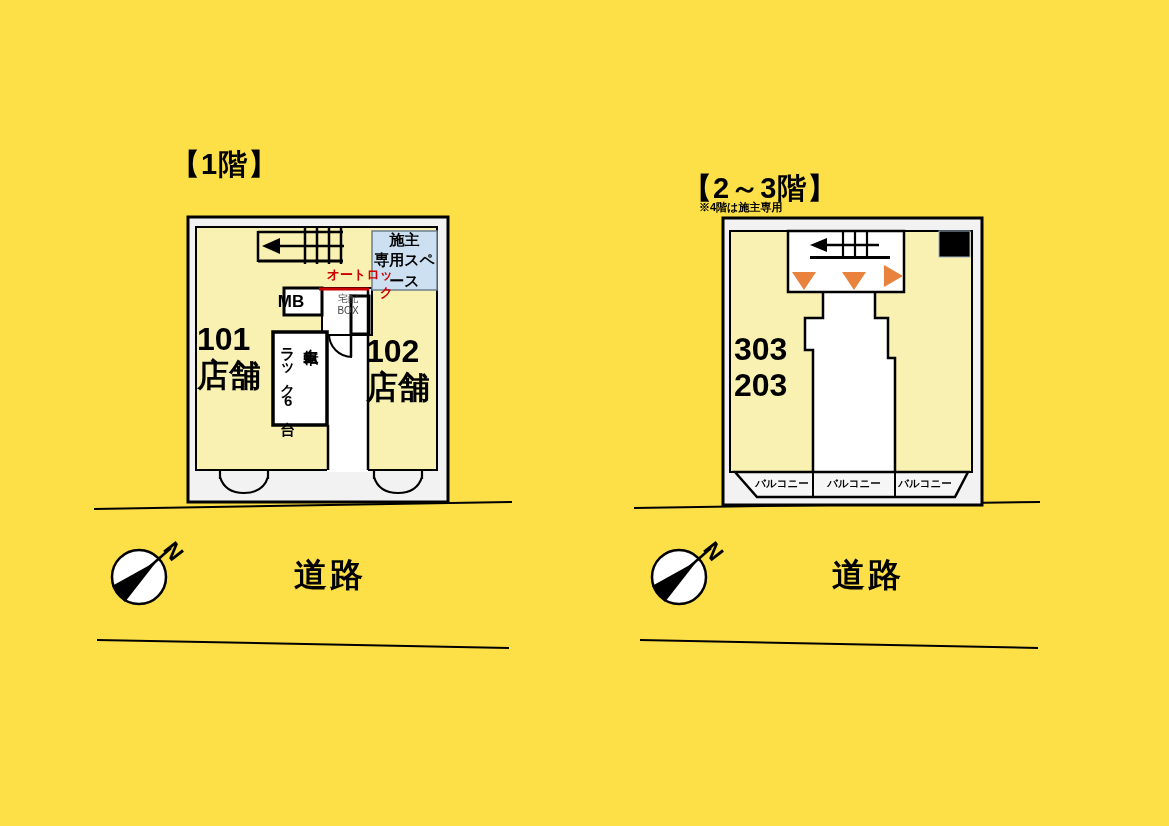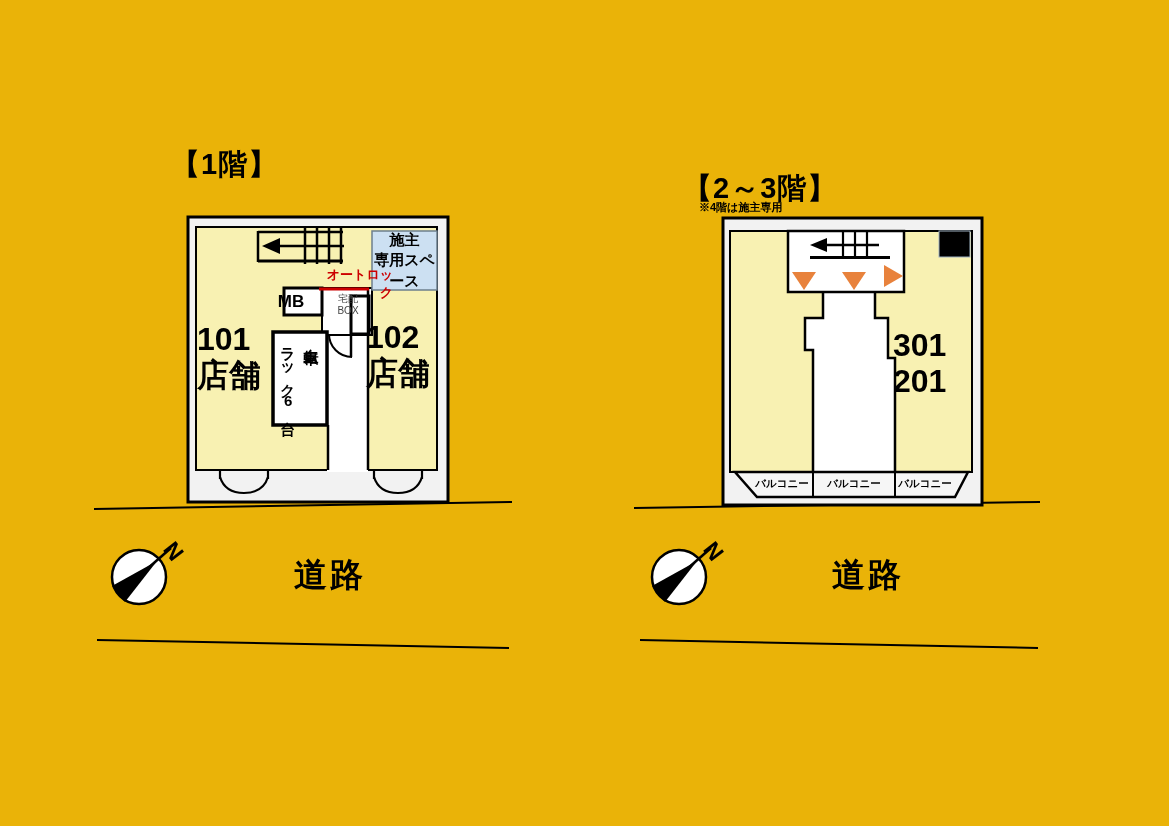--- a/index.html
+++ b/index.html
@@ -1,16 +1,16 @@
 <!DOCTYPE html>
 <html><head>
 <meta charset="utf-8">
 <style>
   html,body{margin:0;padding:0;background:#ffffff;}
-  .canvas{position:relative;width:1169px;height:826px;background:#eab308;overflow:hidden;
+  .canvas{position:relative;width:1169px;height:826px;background:#fde047;overflow:hidden;
           font-family:"Liberation Sans", sans-serif;color:#000;}
   svg{position:absolute;left:0;top:0;}
   .ov{position:absolute;white-space:pre-line;font-weight:bold;color:#000;
       font-family:"Liberation Sans", sans-serif;}
   .ttl{letter-spacing:1px;}
   .unit{text-align:left;font-size:32px;line-height:1.12;}
   .flexc{display:flex;align-items:center;justify-content:center;text-align:center;}
   .vtext{writing-mode:vertical-rl;text-orientation:upright;line-height:1.55;letter-spacing:1px;}
   .north{transform:rotate(52deg);font-size:23px;}
 </style>
@@ -113,34 +113,34 @@
     <polygon points="697,561 652,586 665,602" fill="#000"></polygon>
   </g>
 </svg>
 
 <div class="ov ttl" style="left:171px;top:145px;font-size:29px;">【1階】</div>
 <div class="ov ttl" style="left:683px;top:141px;font-size:29px;margin-top:28px;">【2～3階】</div>
 <div class="ov" style="left:699px;top:200px;font-size:11px;">※4階は施主専用</div>
 
 <div class="ov unit" style="left:197px;top:322px;width:80px;">101
 店舗</div>
-<div class="ov unit" style="left:366px;top:320px;width:76px;">102
+<div class="ov unit" style="left:366px;top:334px;width:76px;">102
 店舗</div>
 
 <div class="ov flexc" style="left:284px;top:288px;width:14px;height:27px;font-size:17px;">MB</div>
 <div class="ov" style="left:323px;top:293px;width:50px;font-size:10px;line-height:1.2;color:#444;font-weight:normal;text-align:center;">宅配
 BOX</div>
 <div class="ov" style="left:317px;top:266px;width:76px;font-size:13px;color:#CC0000;text-align:right;">オートロック</div>
 <div class="ov flexc" style="left:372px;top:231px;width:65px;height:59px;font-size:15px;line-height:1.35;">施主
 専用スペース</div>
 <div class="ov vtext" style="left:277px;top:337px;width:46px;height:86px;font-size:15px;">自転車
 ラック6台</div>
 
-<div class="ov unit" style="left:893px;top:328px;width:78px;">301
-201</div>
+<div class="ov unit" style="left:734px;top:332px;width:78px;">303
+203</div>
 
 <div class="ov" style="left:750px;top:477px;width:64px;font-size:10.5px;text-align:center;">バルコニー</div>
 <div class="ov" style="left:814px;top:477px;width:80px;font-size:10.5px;text-align:center;">バルコニー</div>
 <div class="ov" style="left:893px;top:477px;width:64px;font-size:10.5px;text-align:center;">バルコニー</div>
 
 <div class="ov" style="left:294px;top:553px;font-size:33px;letter-spacing:3px;">道路</div>
 <div class="ov" style="left:832px;top:553px;font-size:33px;letter-spacing:3px;">道路</div>
 
 <div class="ov north" style="left:165px;top:538px;">N</div>
 <div class="ov north" style="left:705px;top:538px;">N</div>

